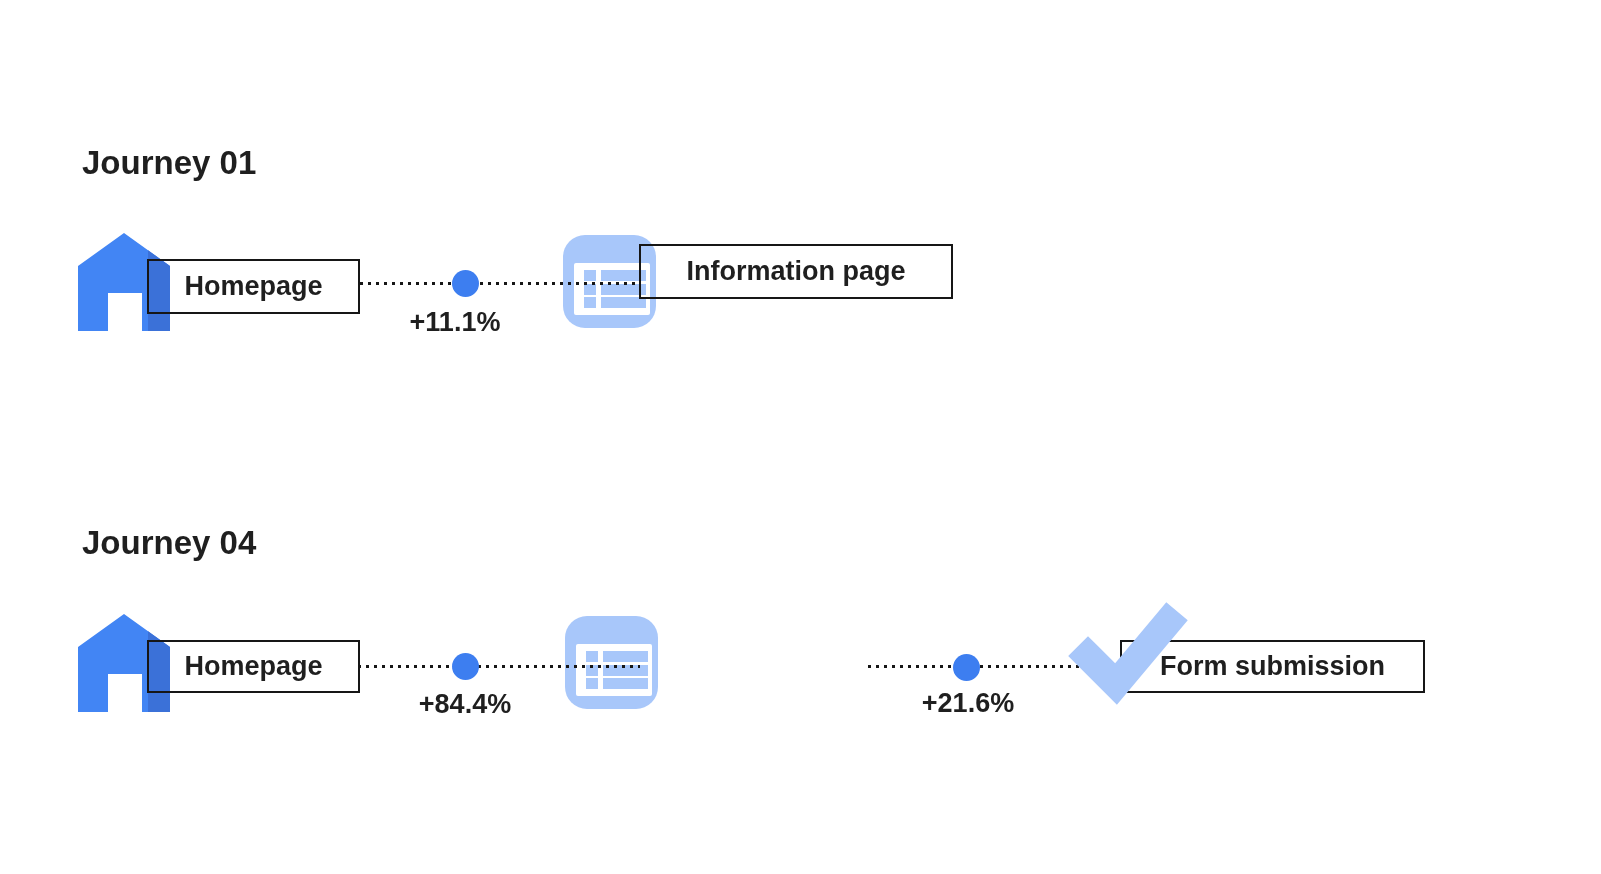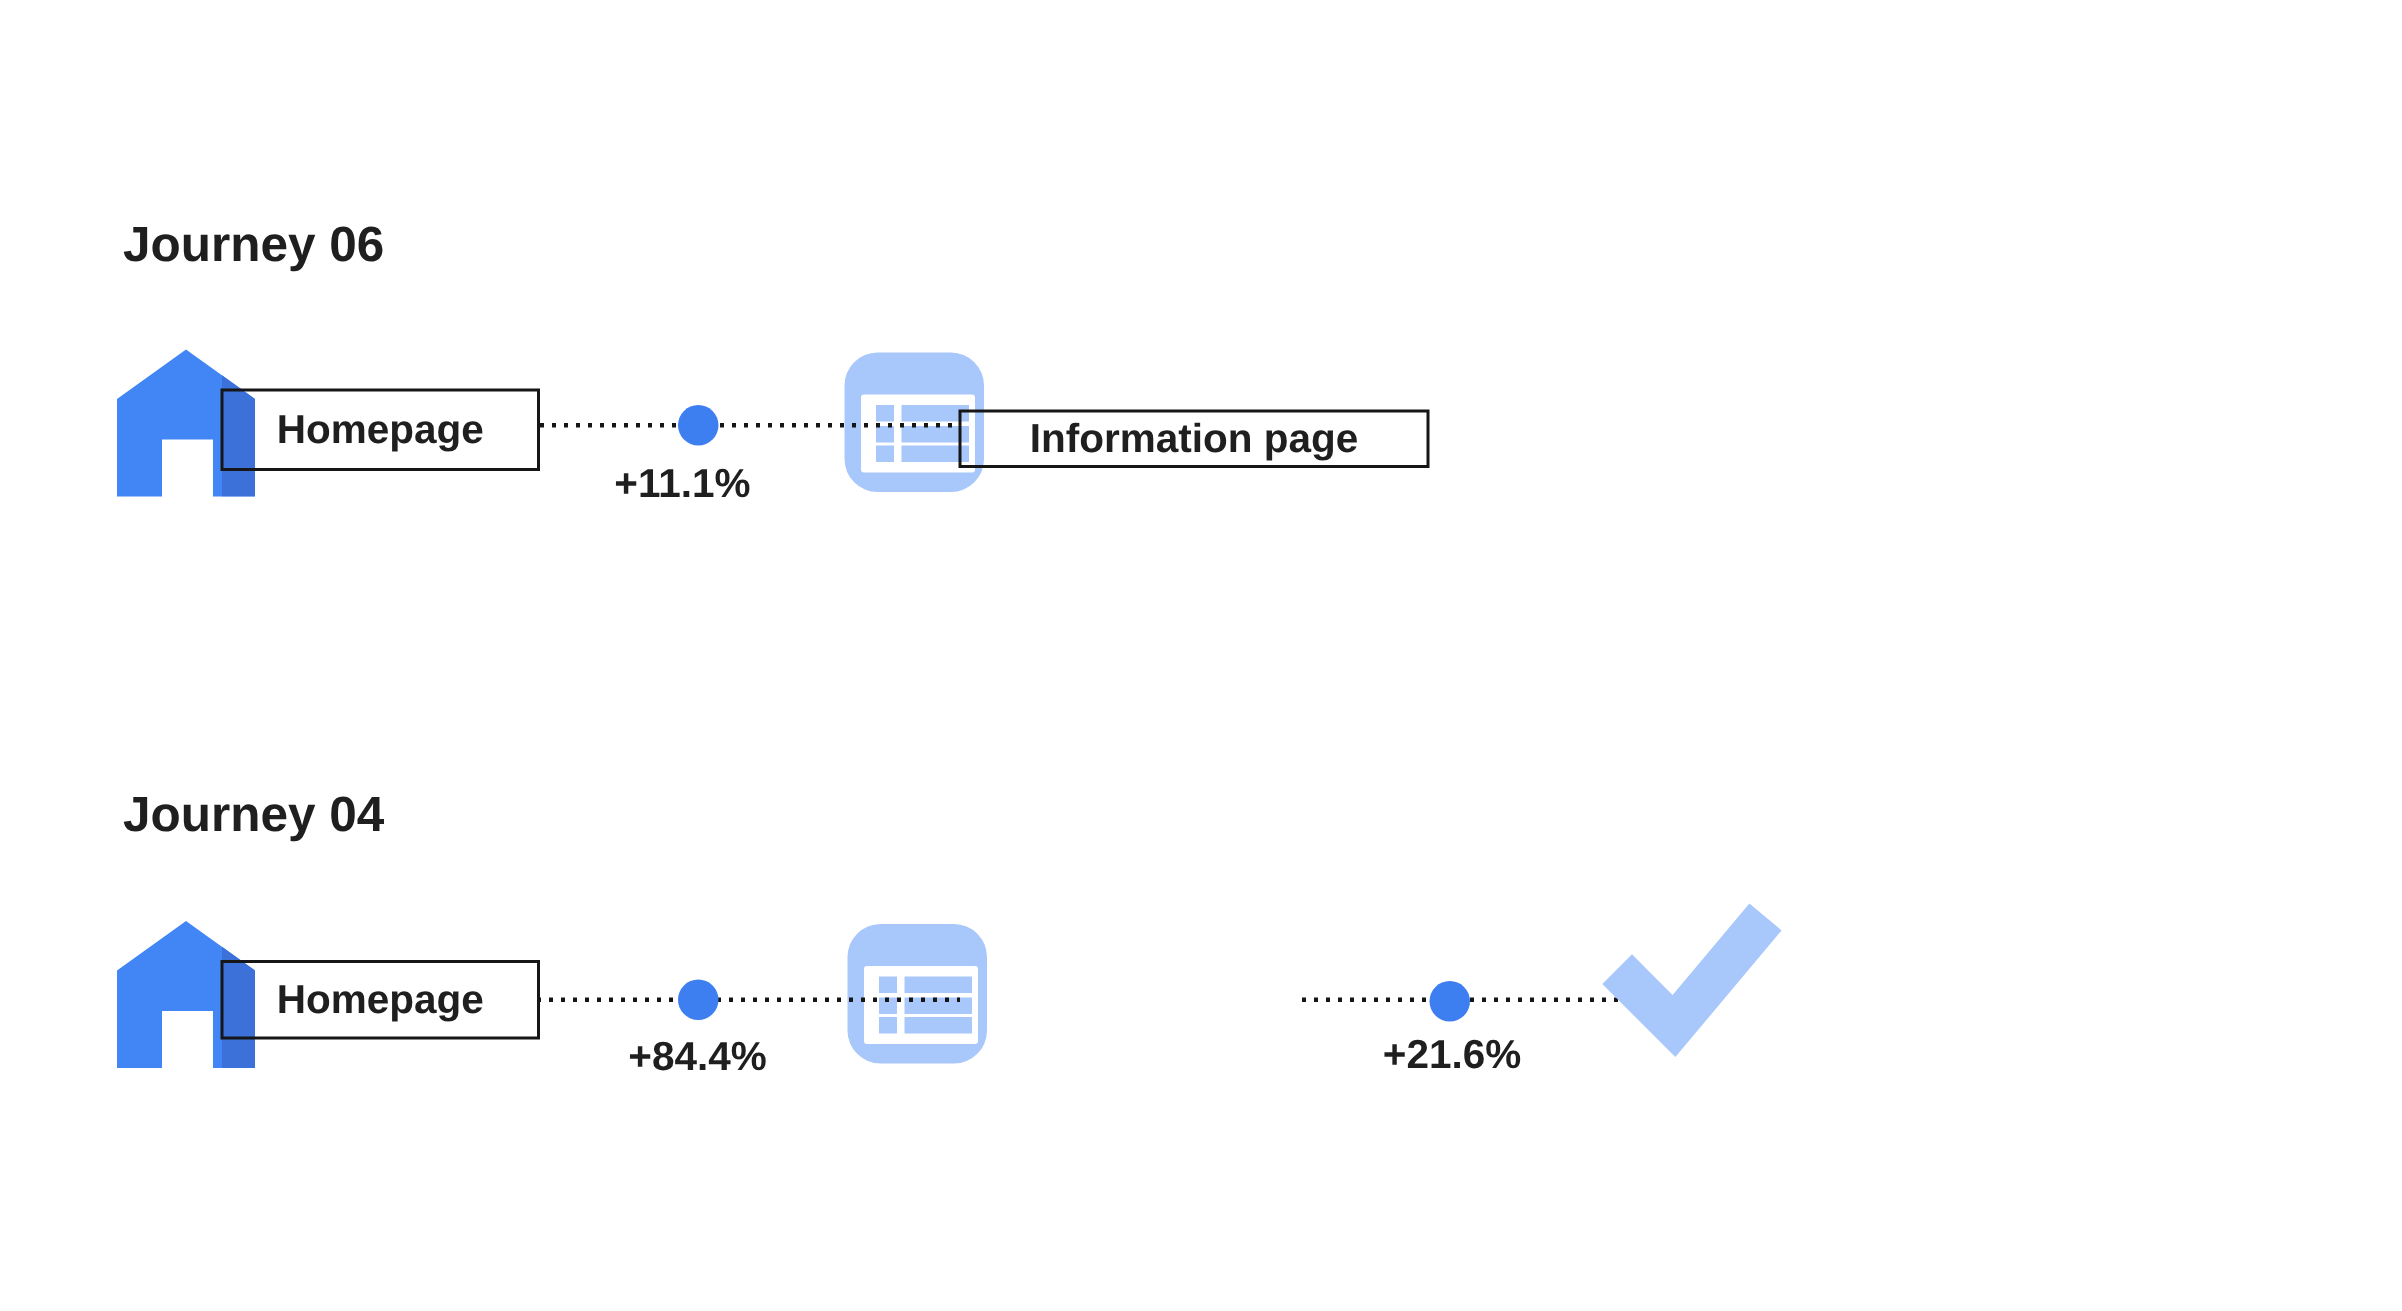--- a/index.html
+++ b/index.html
@@ -55,21 +55,21 @@
   .page-icon .row{display:flex;gap:5px;height:11px}
   .page-icon .bullet{width:12px;background:var(--light-blue)}
   .page-icon .bar{flex:1;background:var(--light-blue)}
   svg{overflow:visible}
 </style>
 </head>
 <body>
 
 <div class="canvas">
 
-  <div class="jtitle" style="left:82px;top:144px">Journey 06</div>
+  <div class="jtitle" style="left:82px;top:144px">Journey 01</div>
 
   <div class="dotline" style="left:360px;top:282px;width:280px"></div>
 
   <svg class="icon" style="left:78px;top:233px" width="92" height="98" viewBox="0 0 92 98" aria-hidden="true">
     <defs>
         <clipPath id="hclip-a">
           <rect x="70" y="0" width="24" height="98"></rect>
         </clipPath>
       </defs>
     <path d="M46 0 L92 33 L92 98 L64 98 L64 60 L30 60 L30 98 L0 98 L0 33 Z" fill="#4285F4"></path>
@@ -95,21 +95,21 @@
           <span class="bar"></span>
         </div>
       <div class="row">
           <span class="bullet"></span>
           <span class="bar"></span>
         </div>
     </div>
   </div>
 
   <div class="box-fill" style="left:639px;top:258px;width:314px;height:55px"></div>
-  <div class="box-frame" style="left:639px;top:273px;width:314px;height:39px">
+  <div class="box-frame" style="left:639px;top:244px;width:314px;height:55px">
     <span class="node-label">Information page</span>
   </div>
 
   <div class="jtitle" style="left:82px;top:524px">Journey 04</div>
 
   <div class="dotline" style="left:358px;top:665px;width:282px"></div>
   <div class="dotline" style="left:868px;top:665px;width:253px"></div>
 
   <svg class="icon" style="left:78px;top:614px" width="92" height="98" viewBox="0 0 92 98" aria-hidden="true">
     <defs>
@@ -149,14 +149,17 @@
   <div class="box-fill" style="left:640px;top:640px;width:228px;height:53px"></div>
 
   <div class="tdot" style="left:953px;top:654px"></div>
   <div class="pct" style="left:888px;top:690px">+21.6%</div>
 
   <svg class="icon" style="left:1072px;top:604px;z-index:8" width="116" height="112" viewBox="0 0 116 112" aria-hidden="true">
     <polyline points="16,52 44,80 96,18" fill="none" stroke-width="28" stroke-linecap="square" stroke-linejoin="miter" stroke="#A8C7FA"></polyline>
   </svg>
 
   <div class="box-fill" style="left:1120px;top:640px;width:305px;height:53px"></div>
+  <div class="box-frame" style="left:1120px;top:640px;width:305px;height:53px">
+    <span class="node-label">Form submission</span>
+  </div>
 
 </div>
 
 </body></html>

